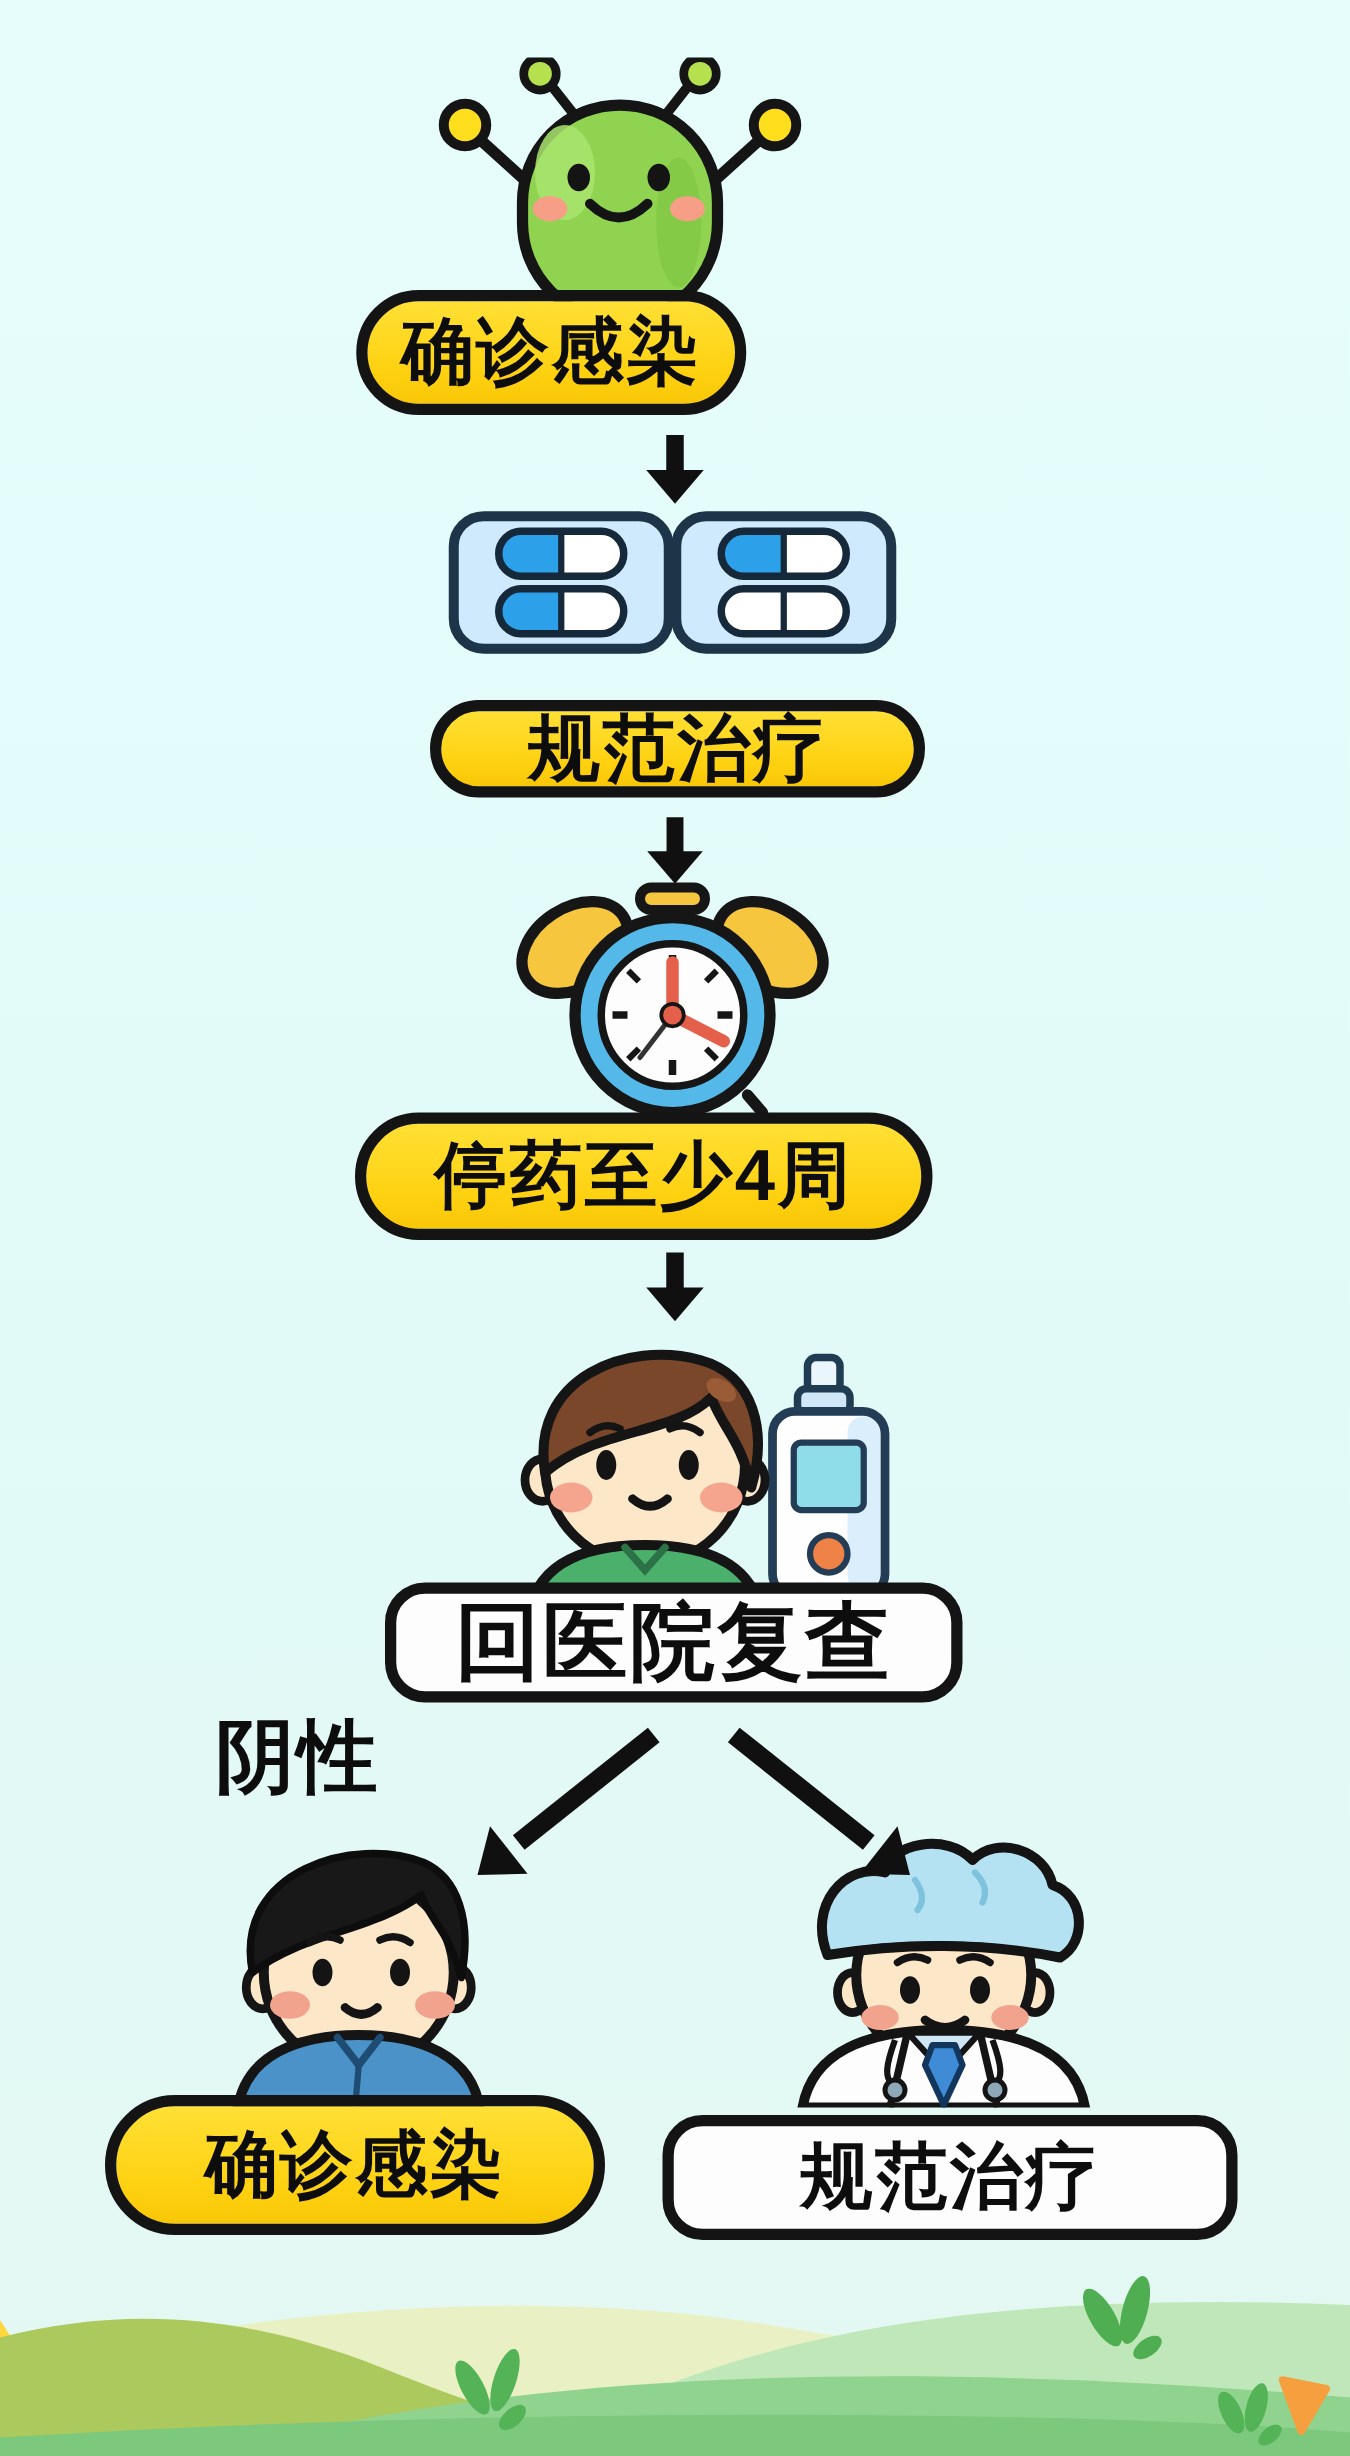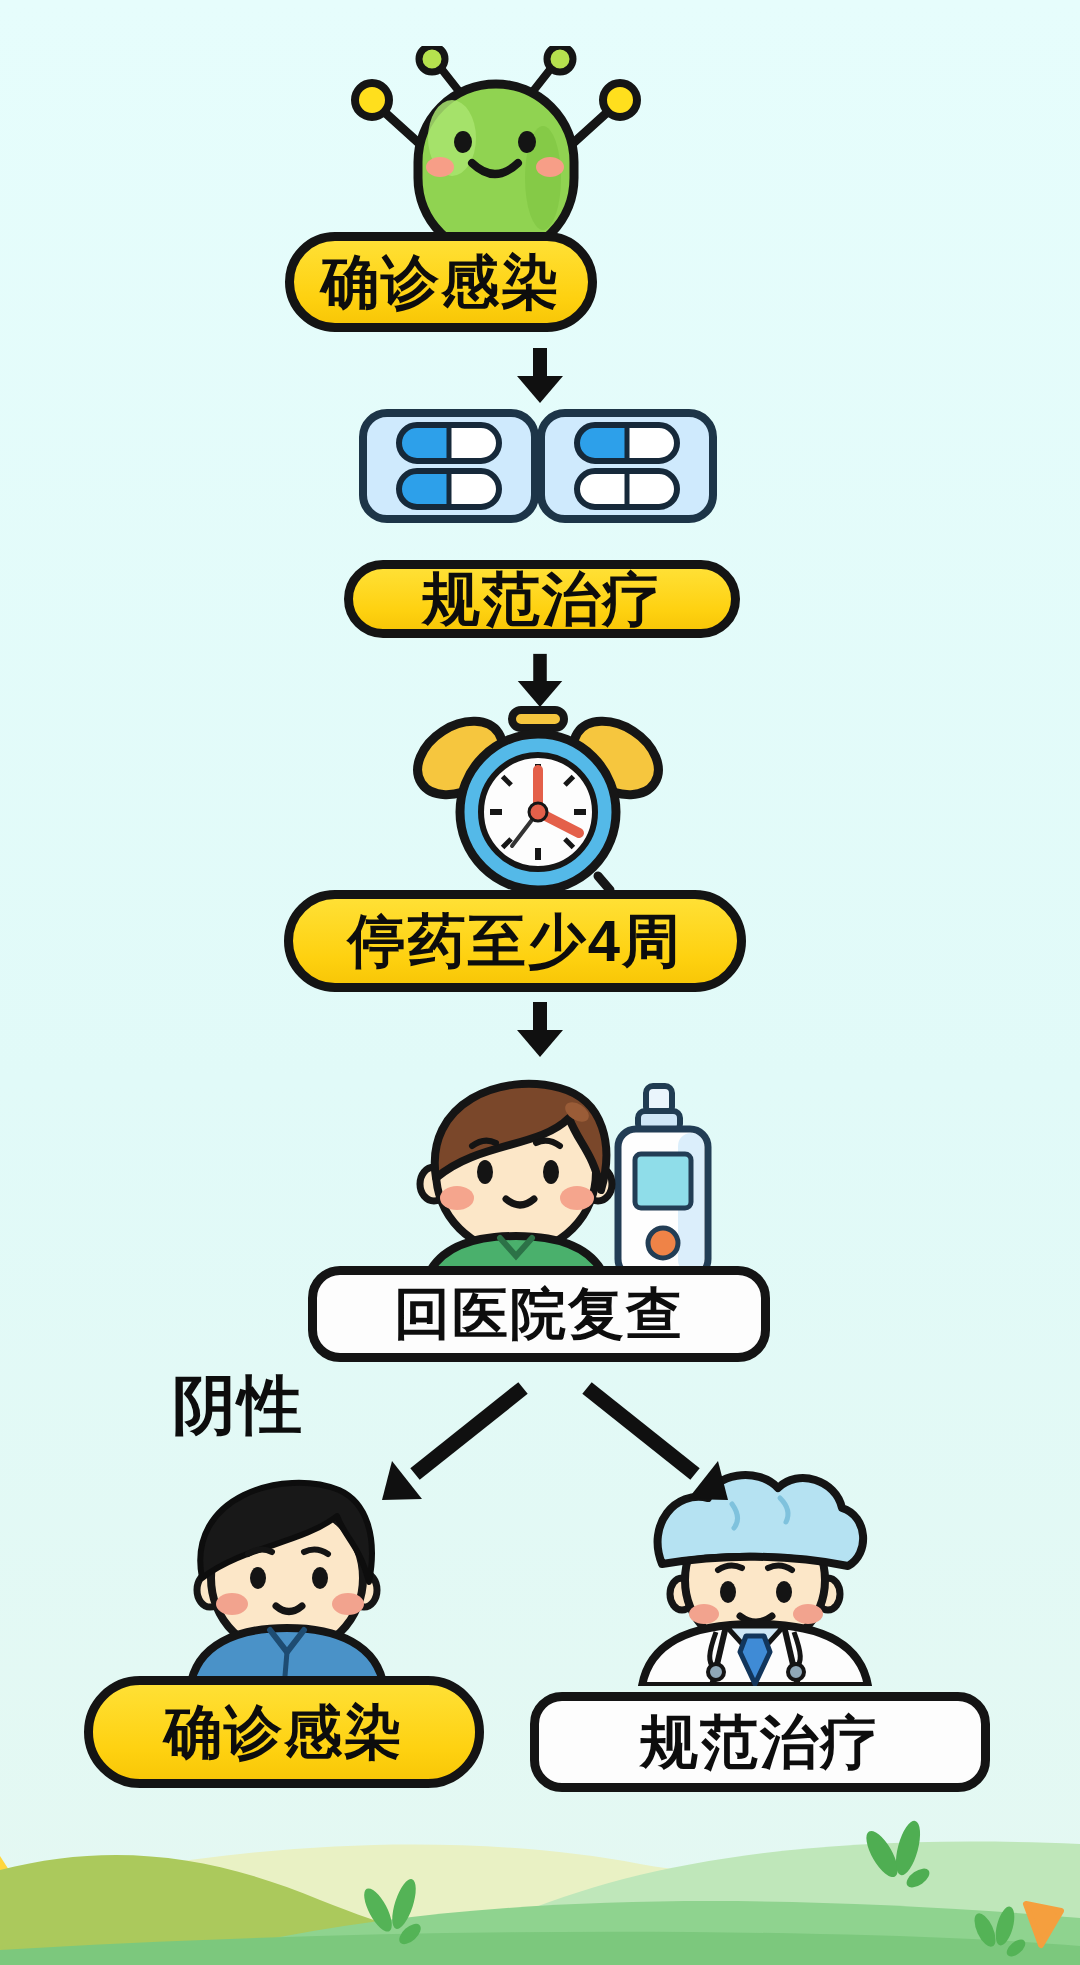--- a/index.html
+++ b/index.html
@@ -9,21 +9,21 @@
     font-family:"Liberation Sans","DejaVu Sans",sans-serif;
   }
   .abs{position:absolute;}
   .badge{
     position:absolute;display:flex;align-items:center;justify-content:center;
     font-weight:800;color:#0d0d0d;border:9px solid #141414;box-sizing:border-box;
     letter-spacing:2px;z-index:6;line-height:1;
   }
   .badge.yellow{background:linear-gradient(180deg,#ffe035 0%,#fed110 70%,#f8c707 100%);border-radius:70px;}
   .badge.white{background:#fdfdfd;border-radius:32px;}
-  .f56{font-size:56px;}
+  .f56{font-size:68px;}
   .f58{font-size:58px;}
   .branch-label{
     position:absolute;font-size:64px;font-weight:800;color:#0d0d0d;z-index:6;letter-spacing:2px;font-family:Liberation Mono, monospace;
   }
   .icon{z-index:3;}
   .arrow{z-index:4;}
   svg{display:block;}
 </style>
 </head>
 <body>

